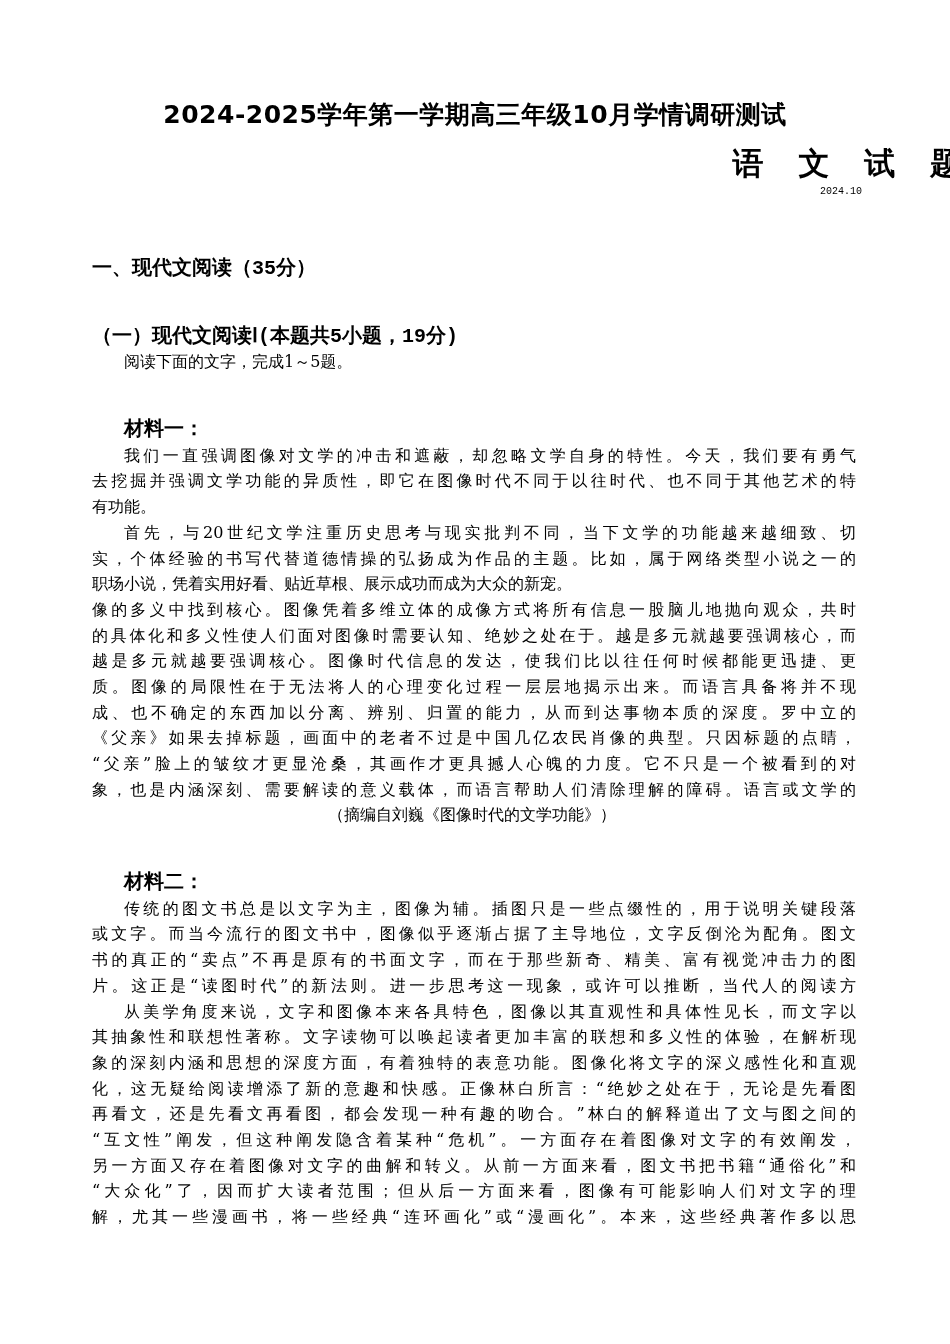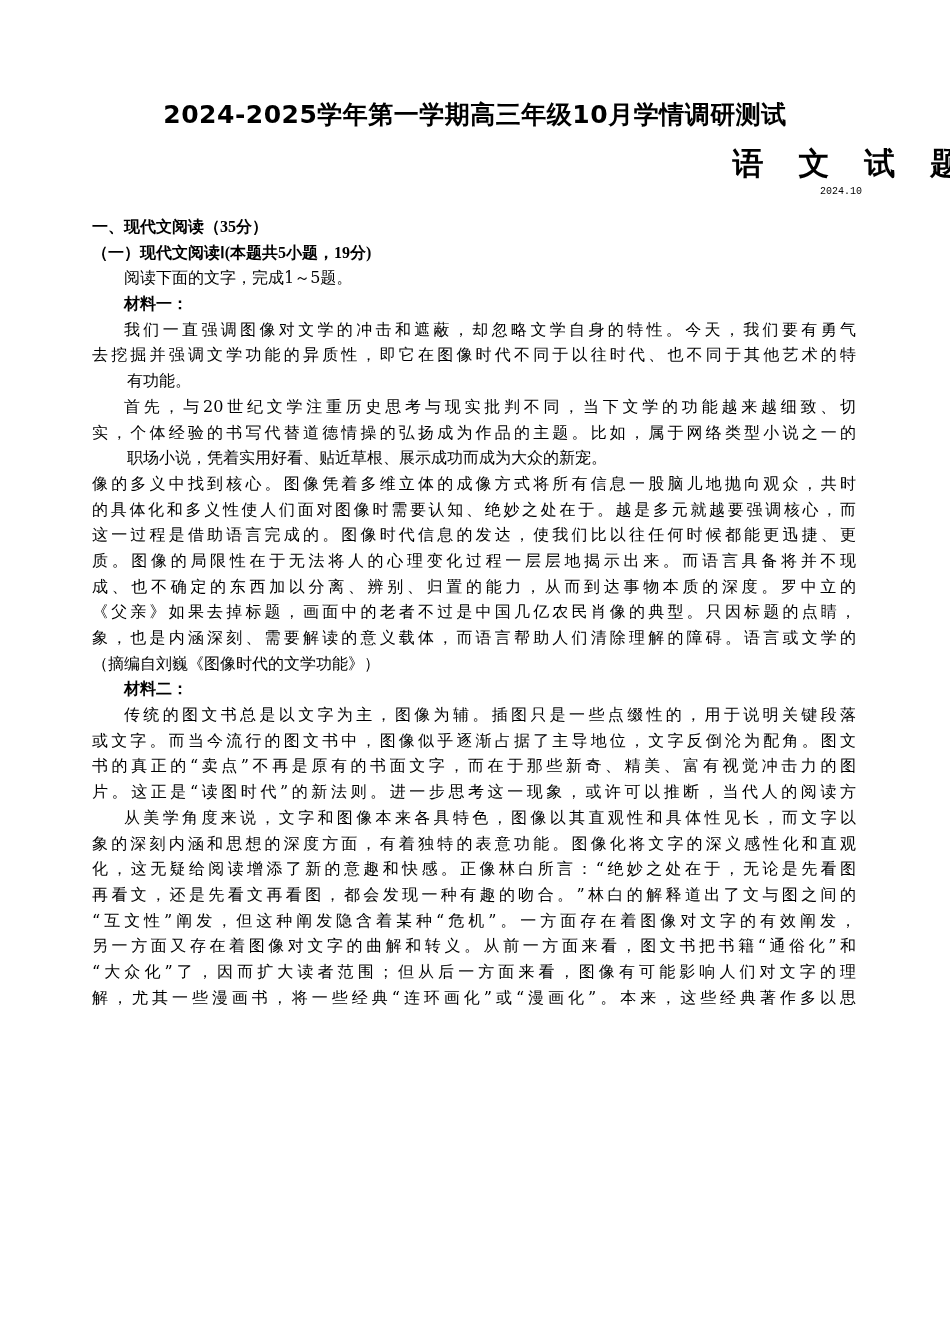--- a/index.html
+++ b/index.html
@@ -19,35 +19,36 @@
     font-size: 31px; font-weight: bold; letter-spacing: 12px;
     font-family: "DejaVu Sans", "Liberation Sans", sans-serif;
     padding-left: 23px;
   }
   .date {
     position: absolute; right: 88px; top: 186px;
     font-size: 10px; font-family: "Liberation Mono", "DejaVu Sans Mono", monospace;
   }
   .content { position: absolute; left: 92px; top: 214px; width: 764px; }
   .h1, .h2, .mat {
-    font-family: Liberation Serif, serif;
-    font-weight: bold; font-size: 16px; line-height: 25.7px; height: 25.7px;
+    font-family: Liberation Mono, monospace;
+    font-weight: bold; font-size: 20px; line-height: 25.7px; height: 25.7px;
     white-space: nowrap;
+    margin-top: 42px;
   }
   .h2 { margin-left: 0; }
   .mat { padding-left: 32px; }
   .instr { padding-left: 32px; font-size: 16px; line-height: 25.7px; height: 25.7px; white-space: nowrap; }
   .line {
     font-size: 16px; line-height: 25.7px; height: 25.7px;
     text-align: justify; text-align-last: justify; white-space: nowrap;
     overflow: hidden;
   }
   .line.first { padding-left: 32px; }
-  .line.last { text-align-last: left; margin-left: 35px; }
-  .src { text-align: left; font-size: 16px; line-height: 25.7px; height: 25.7px; white-space: nowrap; padding-right: 4px; }
+  .line.last { text-align-last: left; }
+  .src { text-align: center; font-size: 16px; line-height: 25.7px; height: 25.7px; white-space: nowrap; padding-right: 4px; }
   .para { display: block; }
 </style>
 </head>
 <body>
 
 <div class="page">
   <div class="title">2024-2025学年第一学期高三年级10月学情调研测试</div>
   <div class="subtitle">语 文 试 题</div>
   <div class="date">2024.10</div>
 
@@ -64,38 +65,40 @@
       <div class="line last">有功能。</div>
     </div>
     <div class="para">
       <div class="line first">首先，与20世纪文学注重历史思考与现实批判不同，当下文学的功能越来越细致、切</div>
       <div class="line">实，个体经验的书写代替道德情操的弘扬成为作品的主题。比如，属于网络类型小说之一的</div>
       <div class="line last">职场小说，凭着实用好看、贴近草根、展示成功而成为大众的新宠。</div>
     </div>
     <div class="para">
       <div class="line">像的多义中找到核心。图像凭着多维立体的成像方式将所有信息一股脑儿地抛向观众，共时</div>
       <div class="line">的具体化和多义性使人们面对图像时需要认知、绝妙之处在于。越是多元就越要强调核心，而</div>
-      <div class="line">这一过程是借助语言完成的。图像时代信息的发达，使我们比以往任何时候都能更迅捷、更</div>
+      <div class="line">越是多元就越要强调核心。图像时代信息的发达，使我们比以往任何时候都能更迅捷、更</div>
       <div class="line">质。图像的局限性在于无法将人的心理变化过程一层层地揭示出来。而语言具备将并不现</div>
       <div class="line">成、也不确定的东西加以分离、辨别、归置的能力，从而到达事物本质的深度。罗中立的</div>
       <div class="line">《父亲》如果去掉标题，画面中的老者不过是中国几亿农民肖像的典型。只因标题的点睛，</div>
+      <div class="line">“父亲”脸上的皱纹才更显沧桑，其画作才更具撼人心魄的力度。它不只是一个被看到的对</div>
       <div class="line">象，也是内涵深刻、需要解读的意义载体，而语言帮助人们清除理解的障碍。语言或文学的</div>
     </div>
     <div class="src">（摘编自刘巍《图像时代的文学功能》）</div>
 
     <div class="mat">材料二：</div>
 
     <div class="para">
       <div class="line first">传统的图文书总是以文字为主，图像为辅。插图只是一些点缀性的，用于说明关键段落</div>
       <div class="line">或文字。而当今流行的图文书中，图像似乎逐渐占据了主导地位，文字反倒沦为配角。图文</div>
       <div class="line">书的真正的“卖点”不再是原有的书面文字，而在于那些新奇、精美、富有视觉冲击力的图</div>
       <div class="line">片。这正是“读图时代”的新法则。进一步思考这一现象，或许可以推断，当代人的阅读方</div>
     </div>
     <div class="para">
       <div class="line first">从美学角度来说，文字和图像本来各具特色，图像以其直观性和具体性见长，而文字以</div>
+      <div class="line">其抽象性和联想性著称。文字读物可以唤起读者更加丰富的联想和多义性的体验，在解析现</div>
       <div class="line">象的深刻内涵和思想的深度方面，有着独特的表意功能。图像化将文字的深义感性化和直观</div>
       <div class="line">化，这无疑给阅读增添了新的意趣和快感。正像林白所言：“绝妙之处在于，无论是先看图</div>
       <div class="line">再看文，还是先看文再看图，都会发现一种有趣的吻合。”林白的解释道出了文与图之间的</div>
       <div class="line">“互文性”阐发，但这种阐发隐含着某种“危机”。一方面存在着图像对文字的有效阐发，</div>
       <div class="line">另一方面又存在着图像对文字的曲解和转义。从前一方面来看，图文书把书籍“通俗化”和</div>
       <div class="line">“大众化”了，因而扩大读者范围；但从后一方面来看，图像有可能影响人们对文字的理</div>
       <div class="line">解，尤其一些漫画书，将一些经典“连环画化”或“漫画化”。本来，这些经典著作多以思</div>
     </div>
   </div>
 </div>

